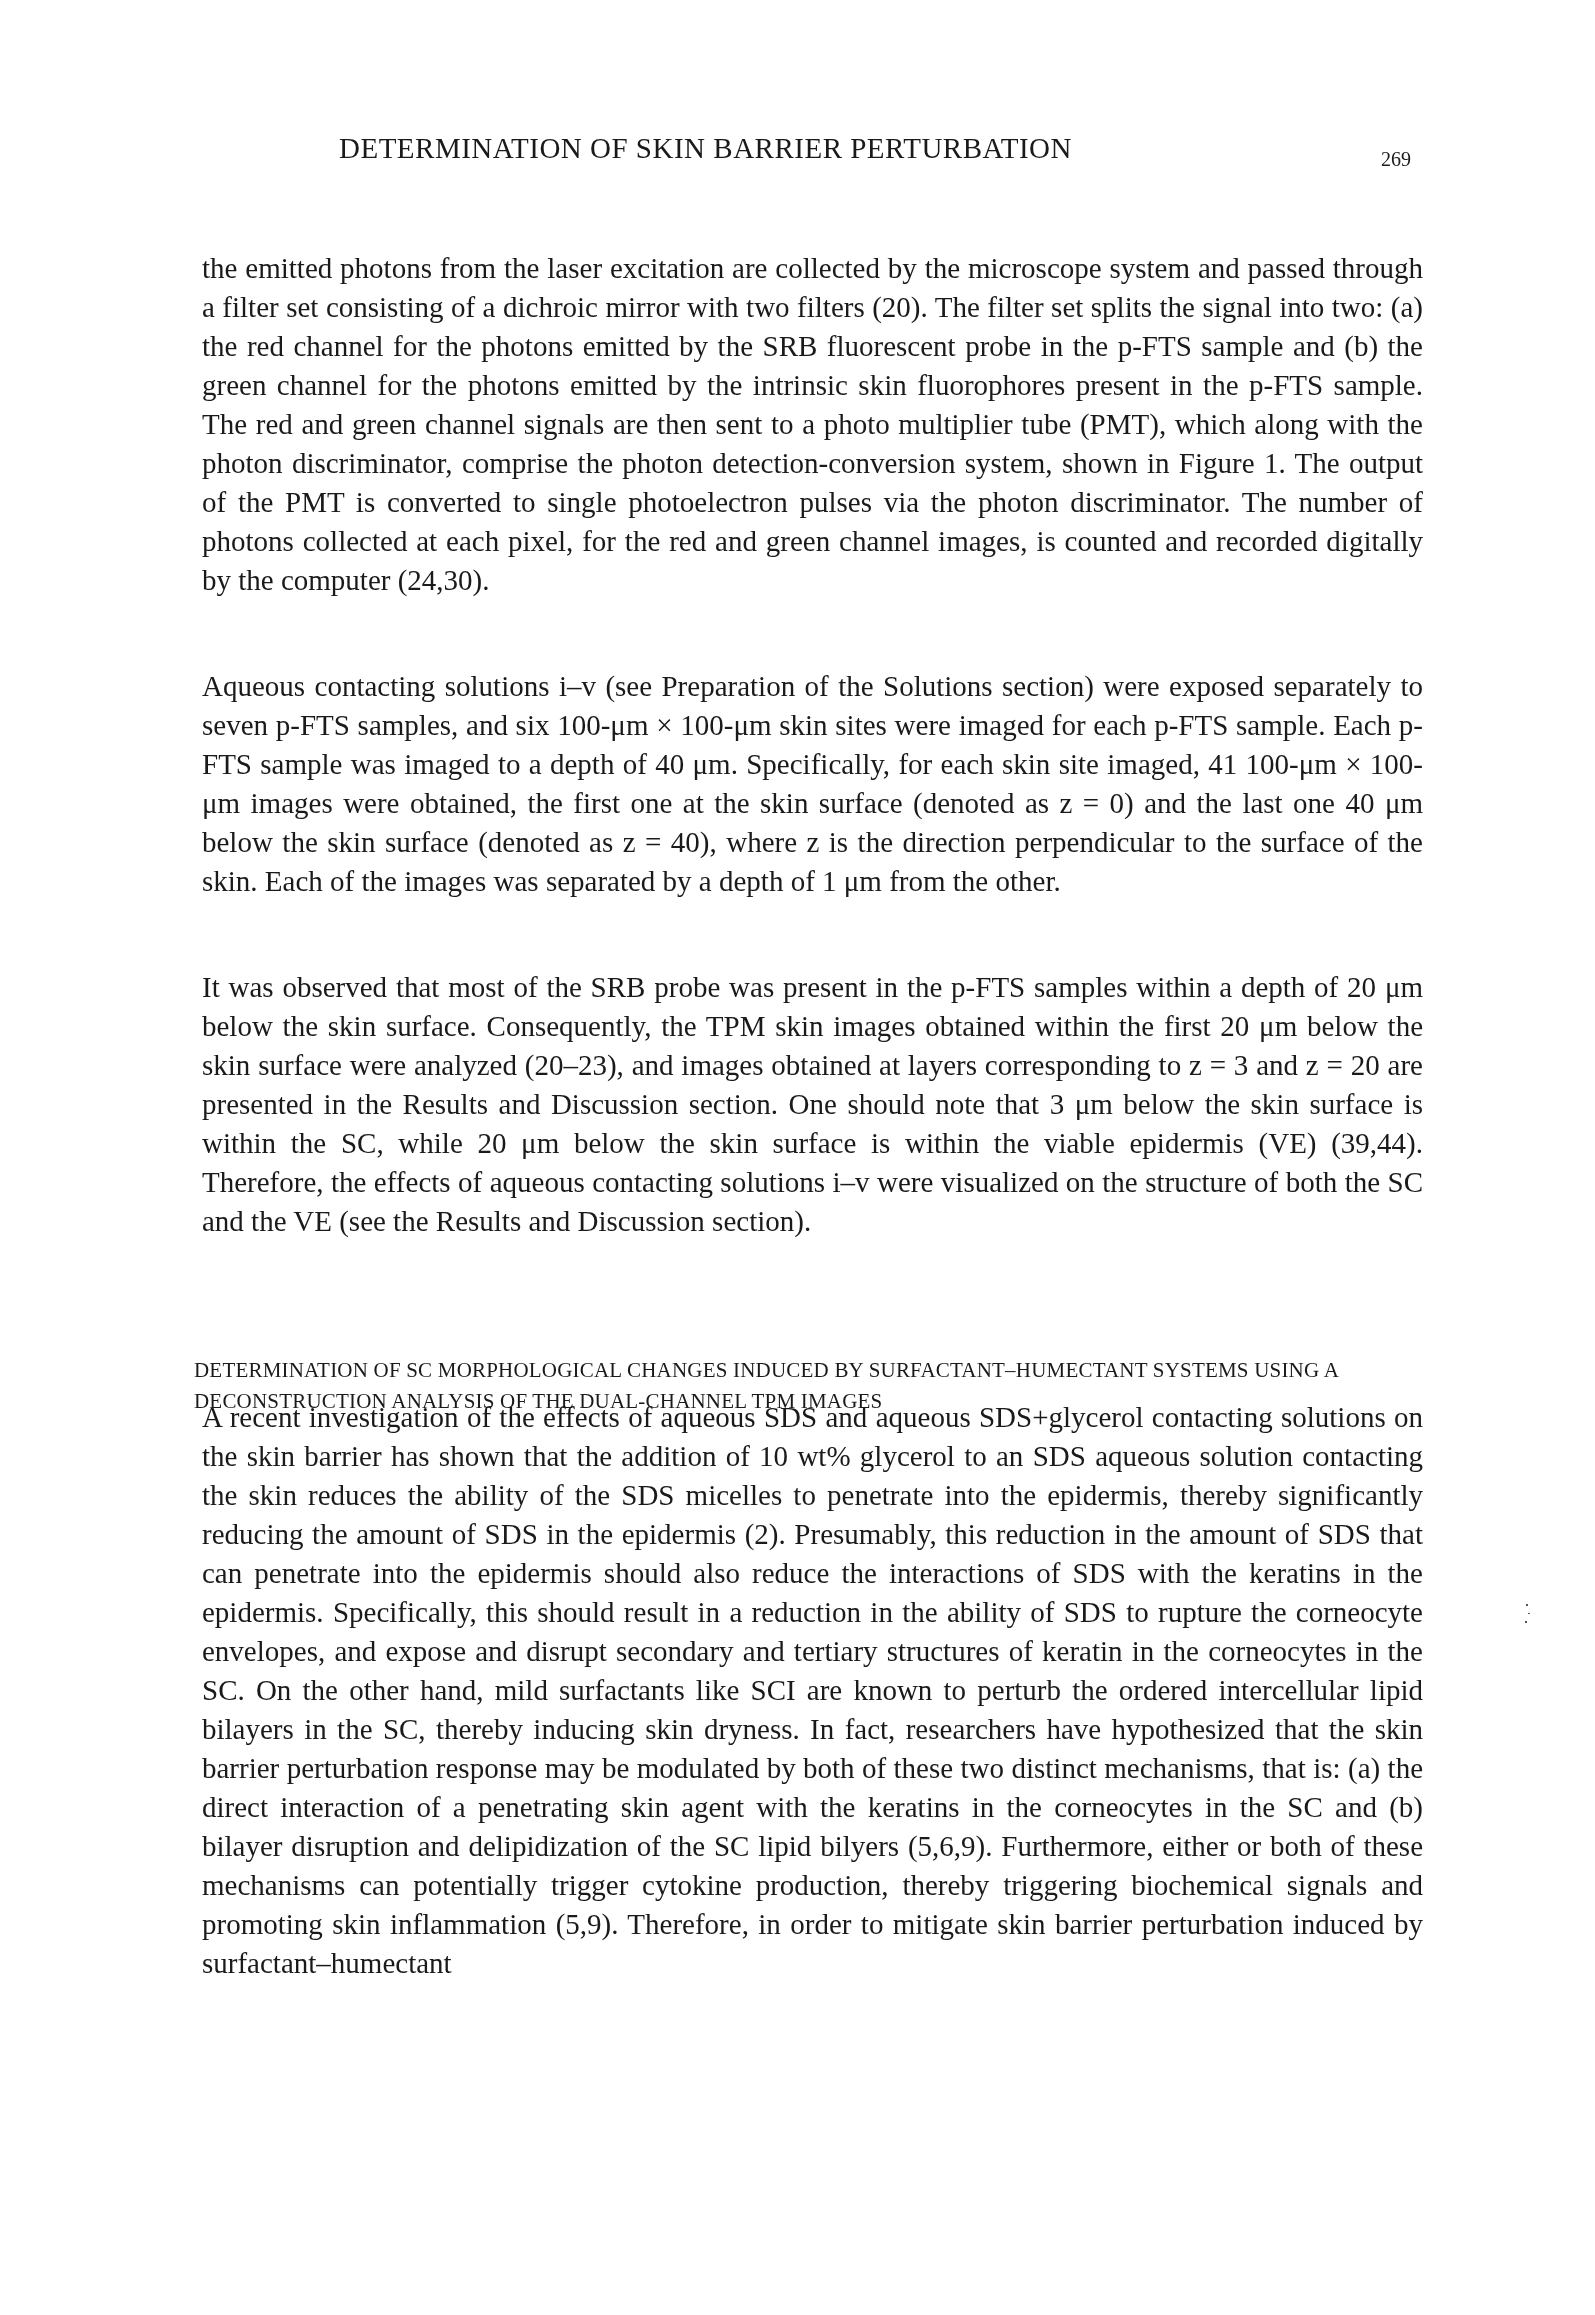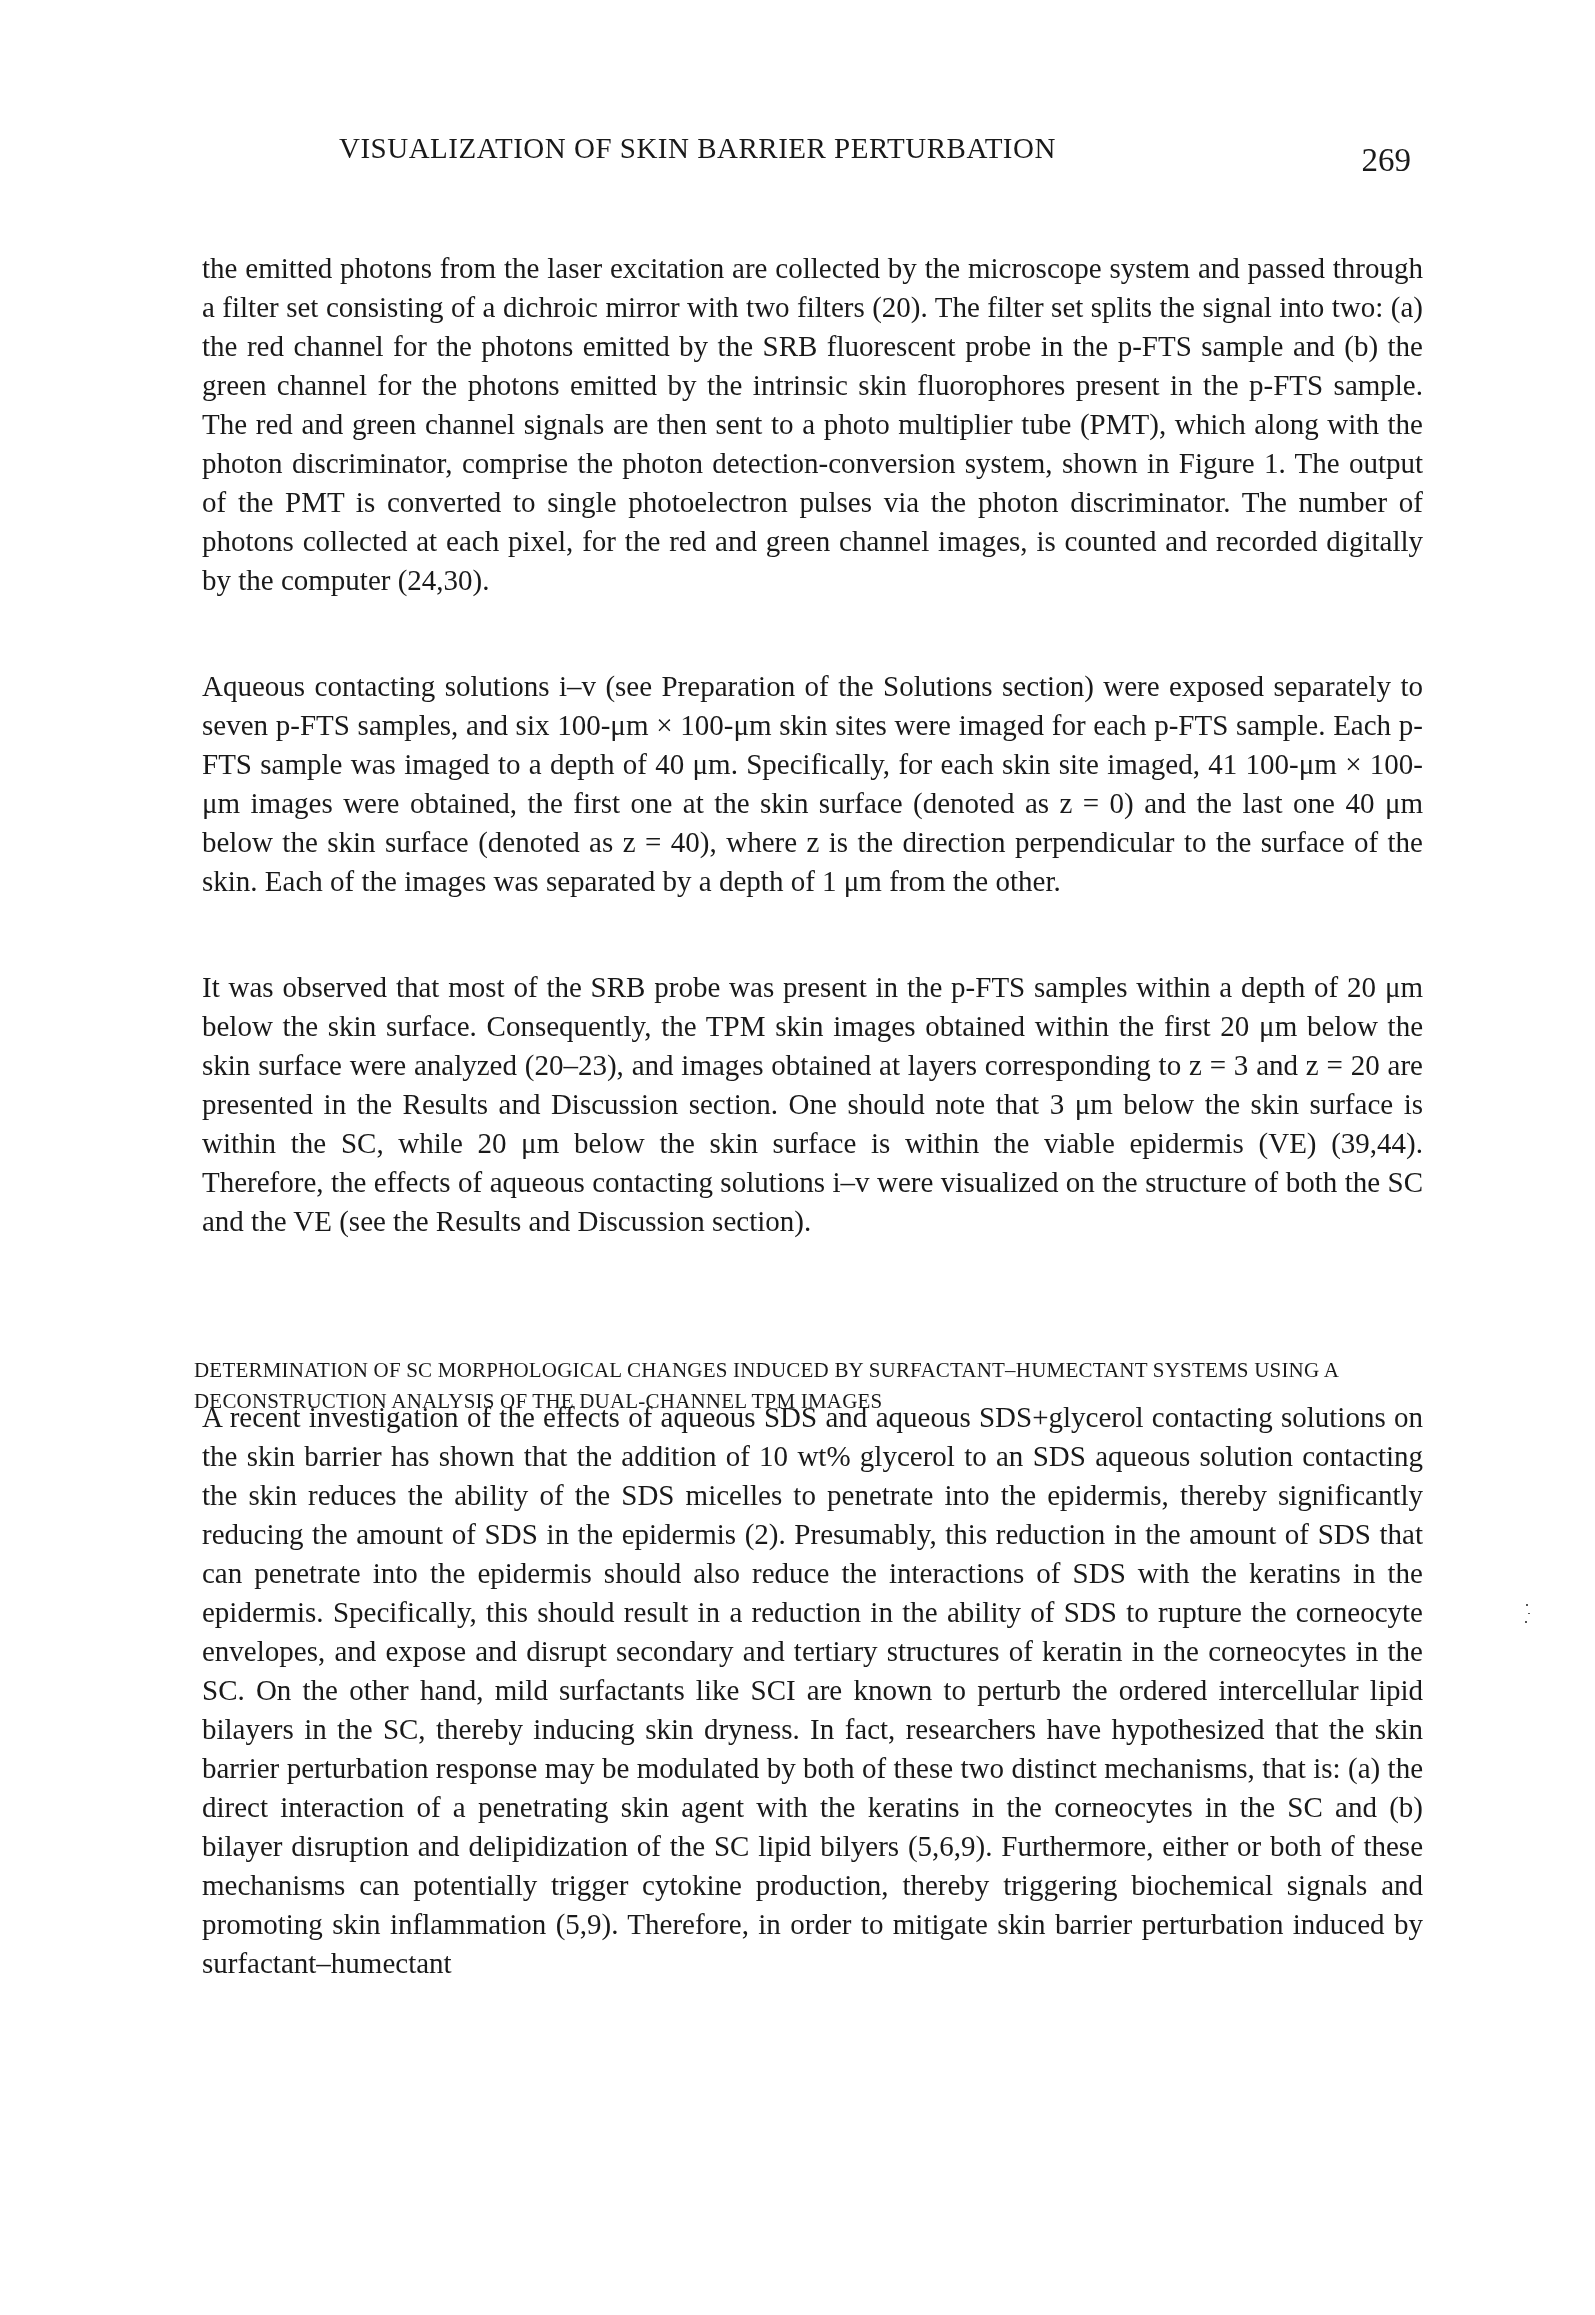--- a/index.html
+++ b/index.html
@@ -32,22 +32,22 @@
       position: absolute;
       left: 149px;
       top: 0;
       font-size: 29px;
       letter-spacing: 0.5px;
       white-space: nowrap;
     }
     .page-number {
       position: absolute;
       right: 0;
-      top: 10px;
-      font-size: 33px;
+      top: 16px;
+      font-size: 20px;
     }
     .body-text {
       position: absolute;
       left: 0;
       width: 1221px;
       font-size: 29px;
       line-height: 39px;
       text-align: justify;
       hyphens: manual;
       margin: 12px;
@@ -81,21 +81,21 @@
       height: 1.9px;
       background: #555;
     }
   </style>
 </head>
 <body>
 
 <div class="page">
 
   <div class="running-head">
-    <span class="running-title">VISUALIZATION OF SKIN BARRIER PERTURBATION</span>
+    <span class="running-title">DETERMINATION OF SKIN BARRIER PERTURBATION</span>
     <span class="page-number">269</span>
   </div>
 
   <p class="body-text p1">the emitted photons from the laser excitation are collected by the microscope system and passed through a filter set consisting of a dichroic mirror with two filters (20). The filter set splits the signal into two: (a) the red channel for the photons emitted by the SRB fluorescent probe in the p-FTS sample and (b) the green channel for the photons emitted by the intrinsic skin fluorophores present in the p-FTS sample. The red and green channel signals are then sent to a photo multiplier tube (PMT), which along with the photon discriminator, comprise the photon detection-conversion system, shown in Fig­ure 1. The output of the PMT is converted to single photoelectron pulses via the photon discriminator. The number of photons collected at each pixel, for the red and green channel images, is counted and recorded digitally by the computer (24,30).</p>
 
   <p class="body-text p2">Aqueous contacting solutions i–v (see Preparation of the Solutions section) were exposed separately to seven p-FTS samples, and six 100-μm × 100-μm skin sites were imaged for each p-FTS sample. Each p-FTS sample was imaged to a depth of 40 μm. Specifically, for each skin site imaged, 41 100-μm × 100-μm images were obtained, the first one at the skin surface (denoted as z = 0) and the last one 40 μm below the skin surface (denoted as z = 40), where z is the direction perpendicular to the surface of the skin. Each of the images was separated by a depth of 1 μm from the other.</p>
 
   <p class="body-text p3">It was observed that most of the SRB probe was present in the p-FTS samples within a depth of 20 μm below the skin surface. Consequently, the TPM skin images obtained within the first 20 μm below the skin surface were analyzed (20–23), and images obtained at layers corresponding to z = 3 and z = 20 are presented in the Results and Discussion section. One should note that 3 μm below the skin surface is within the SC, while 20 μm below the skin surface is within the viable epidermis (VE) (39,44). Therefore, the effects of aqueous contacting solutions i–v were visualized on the structure of both the SC and the VE (see the Results and Discussion section).</p>
 
   <h2 class="section-heading">DETERMINATION OF SC MORPHOLOGICAL CHANGES INDUCED BY SURFACTANT–HUMECTANT SYSTEMS USING A DECONSTRUCTION ANALYSIS OF THE DUAL-CHANNEL TPM IMAGES</h2>

